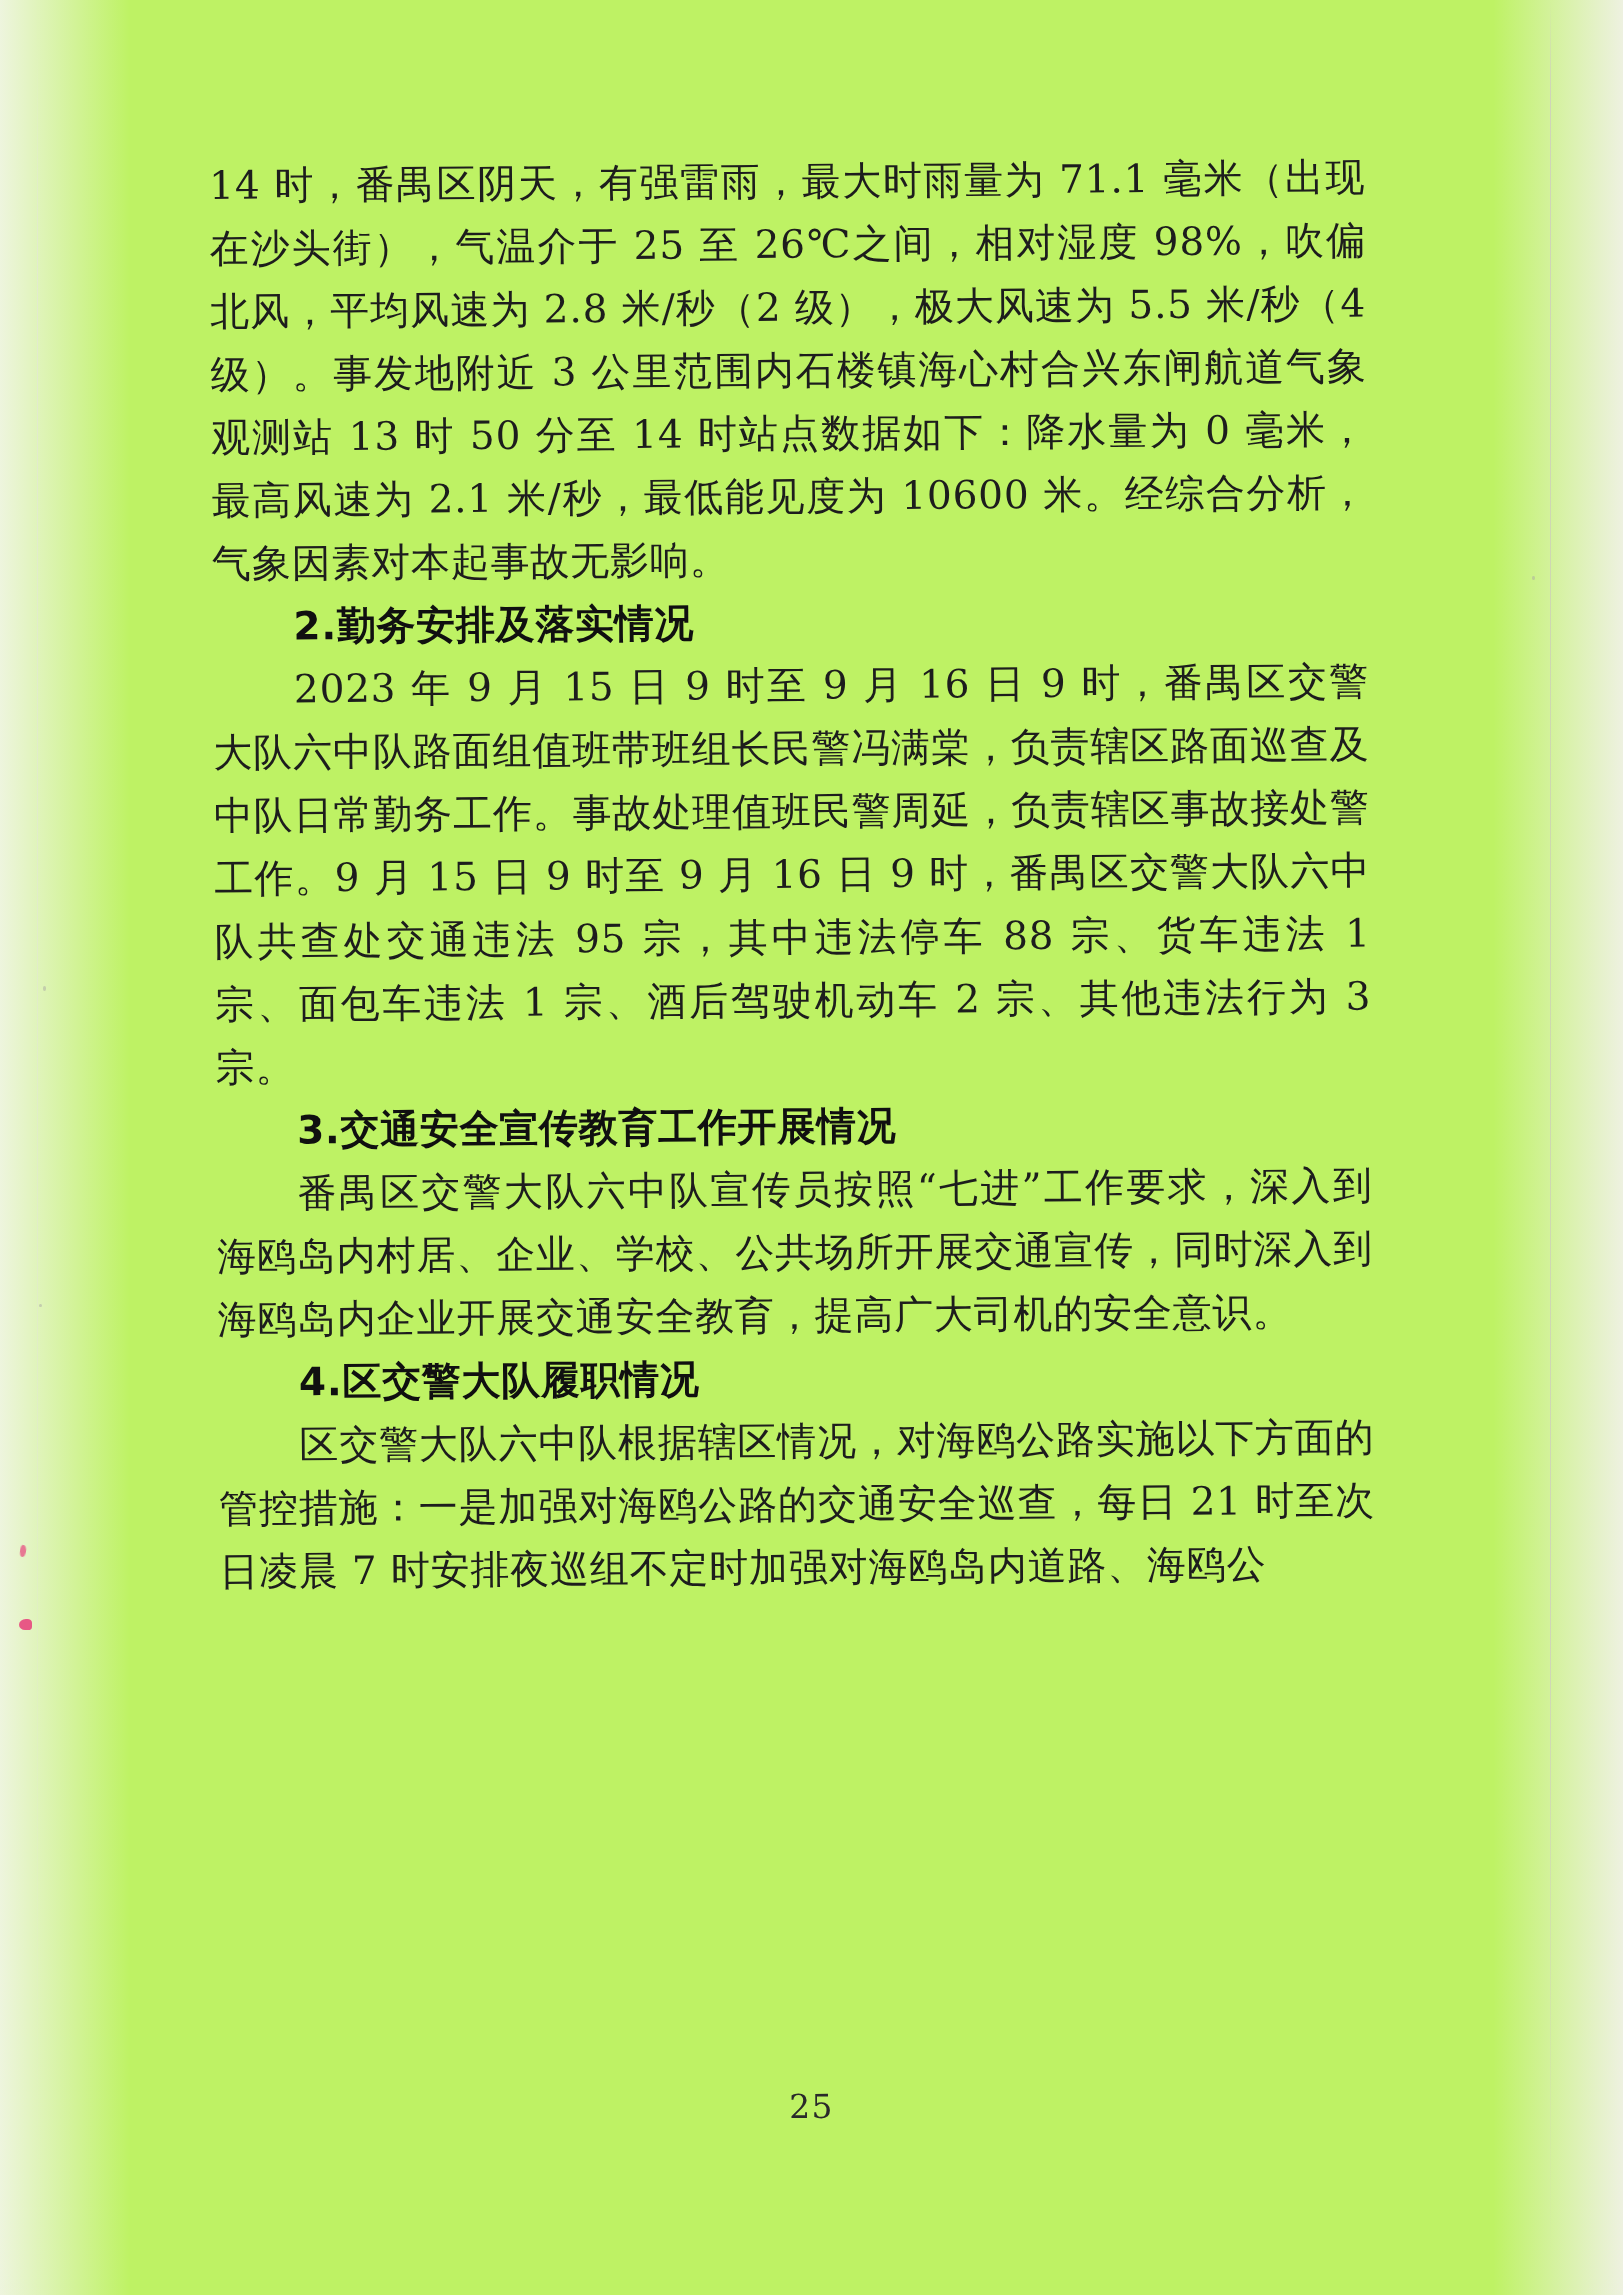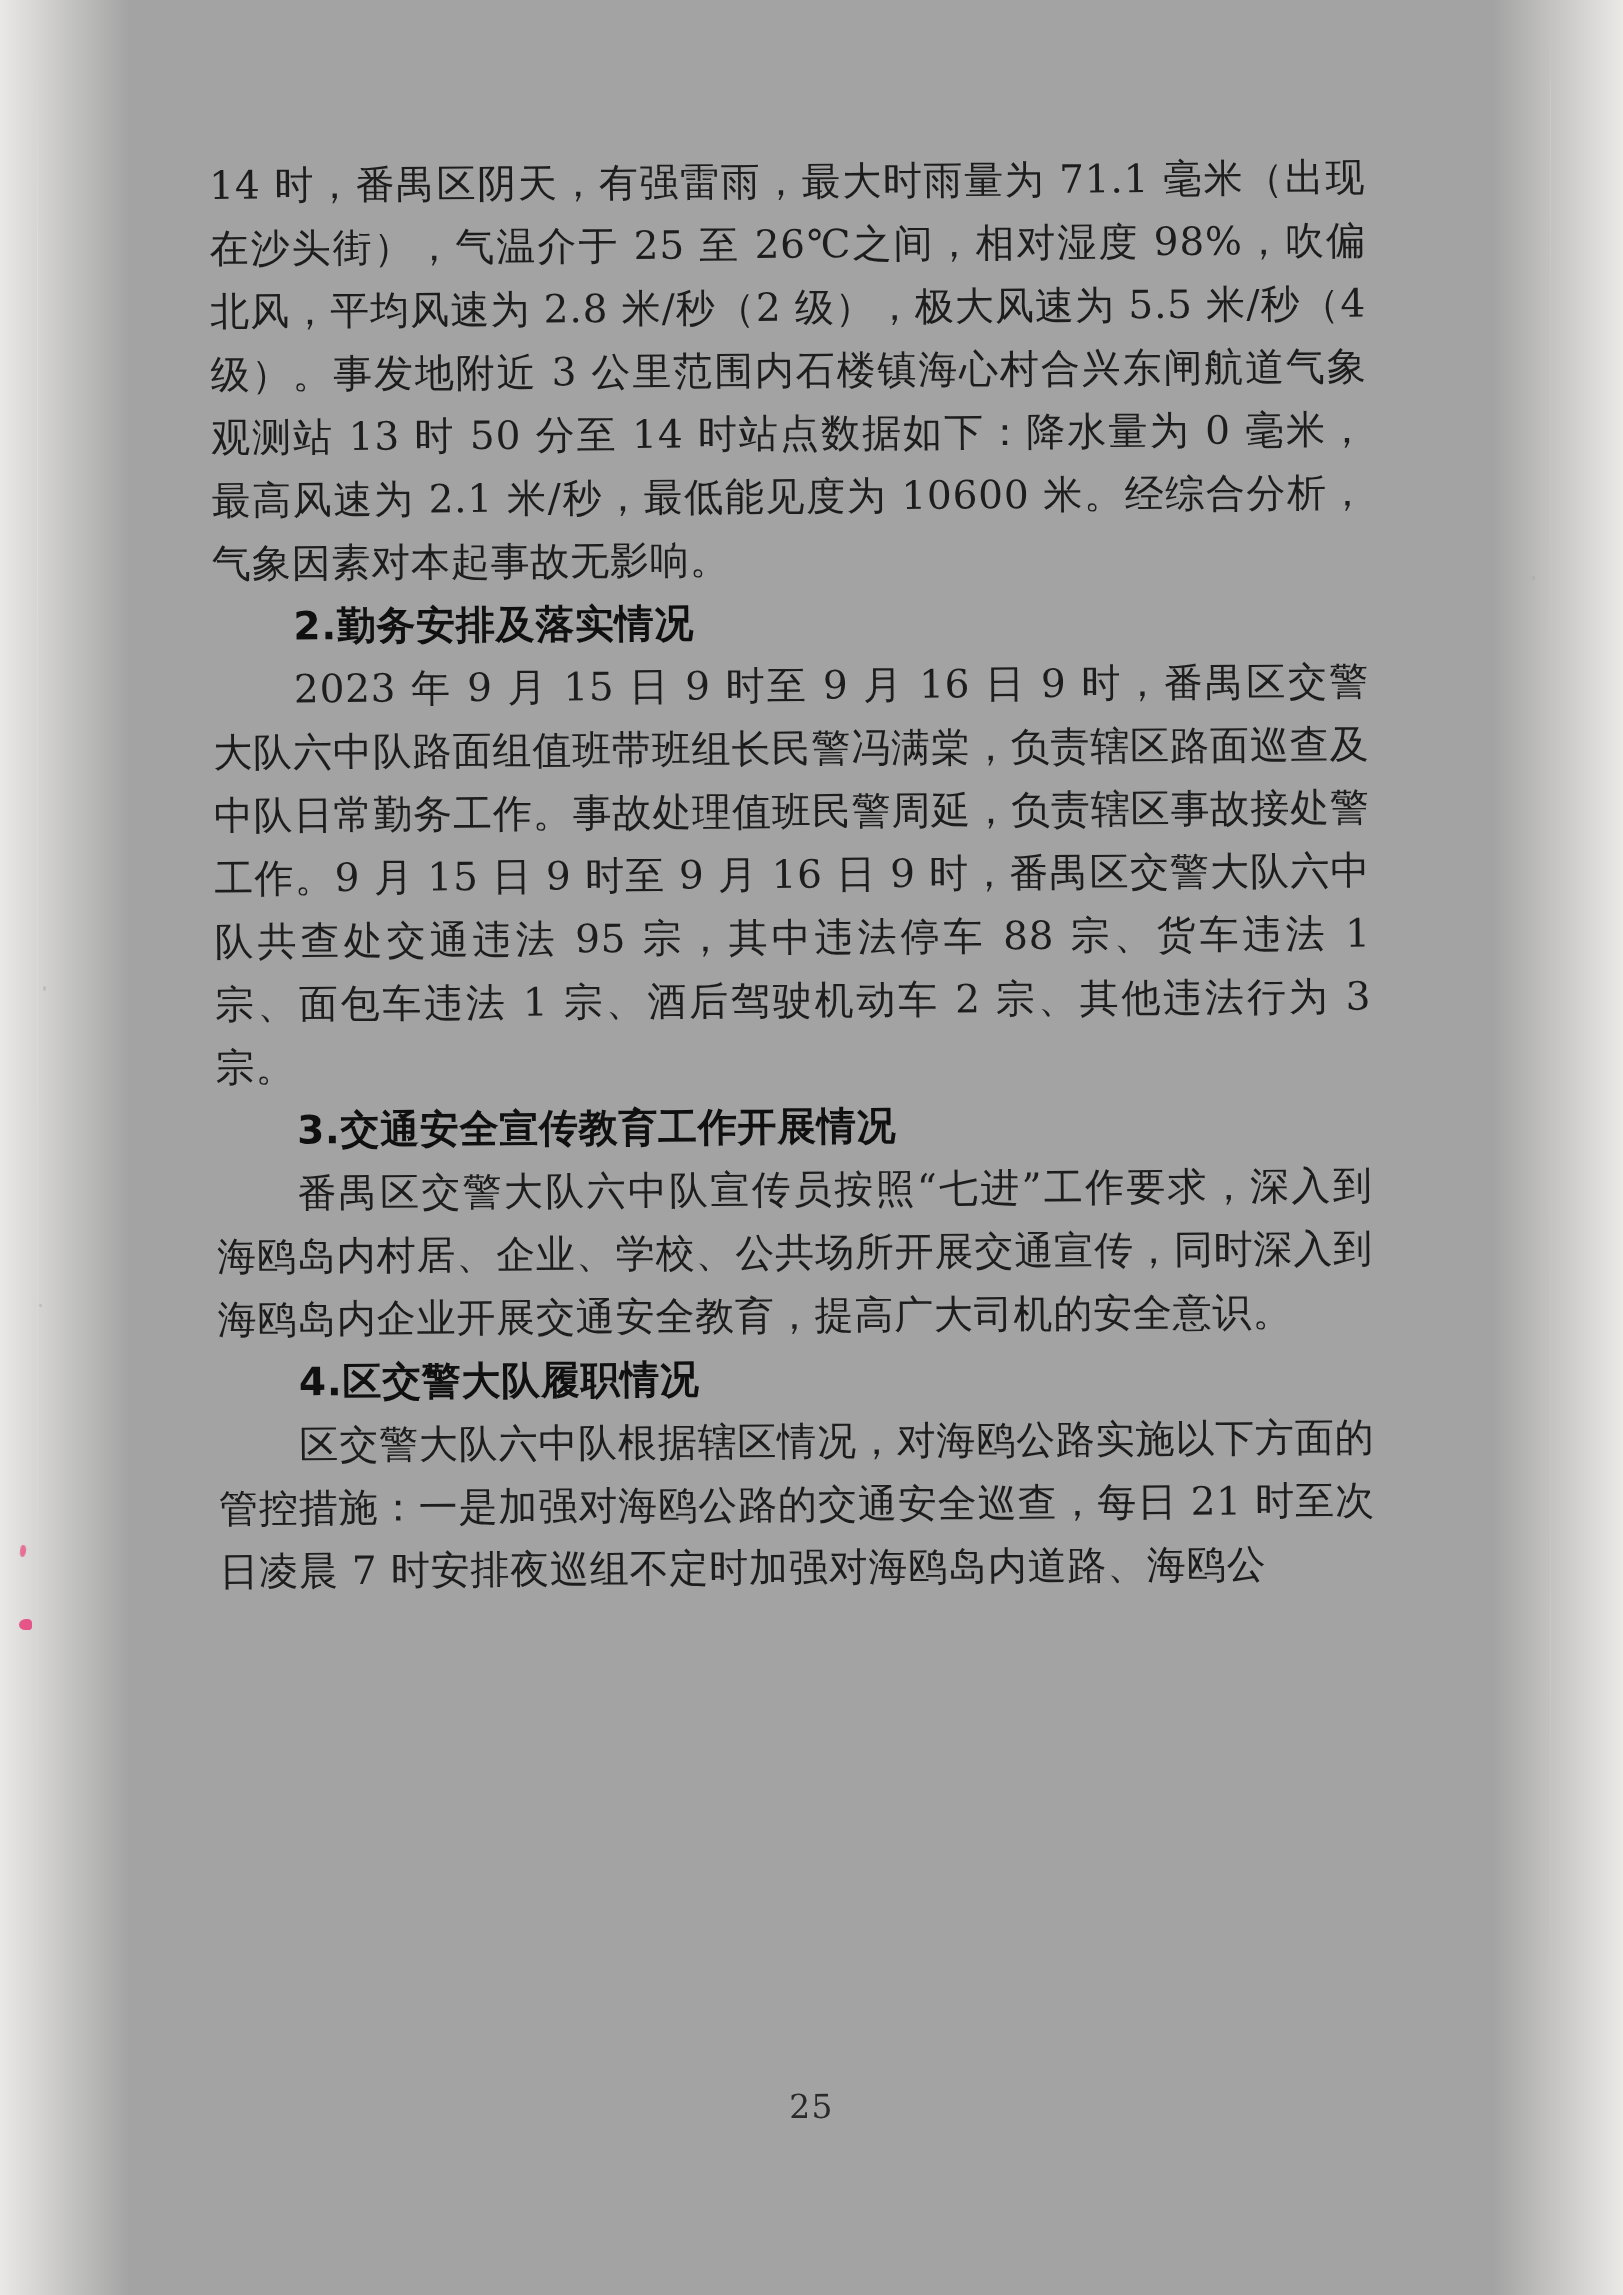--- a/index.html
+++ b/index.html
@@ -5,21 +5,21 @@
 <style>
   html, body {
     margin: 0;
     padding: 0;
     background: #8a8a8a;
   }
   .page {
     position: relative;
     width: 1623px;
     height: 2295px;
-    background: #a3a3a3;
+    background: #bef264;
     overflow: hidden;
     font-family: "DejaVu Serif", "Liberation Serif", serif;
   }
   
   .scan-tint {
     position: absolute;
     inset: 0;
     background:
       radial-gradient(ellipse 150% 120% at 50% 45%, rgba(255,255,255,0) 55%, rgba(238,236,232,0.55) 100%),
       linear-gradient(90deg, rgba(246,245,243,0.85) 0%, rgba(255,255,255,0) 8%, rgba(255,255,255,0) 92%, rgba(243,241,238,0.9) 100%);

